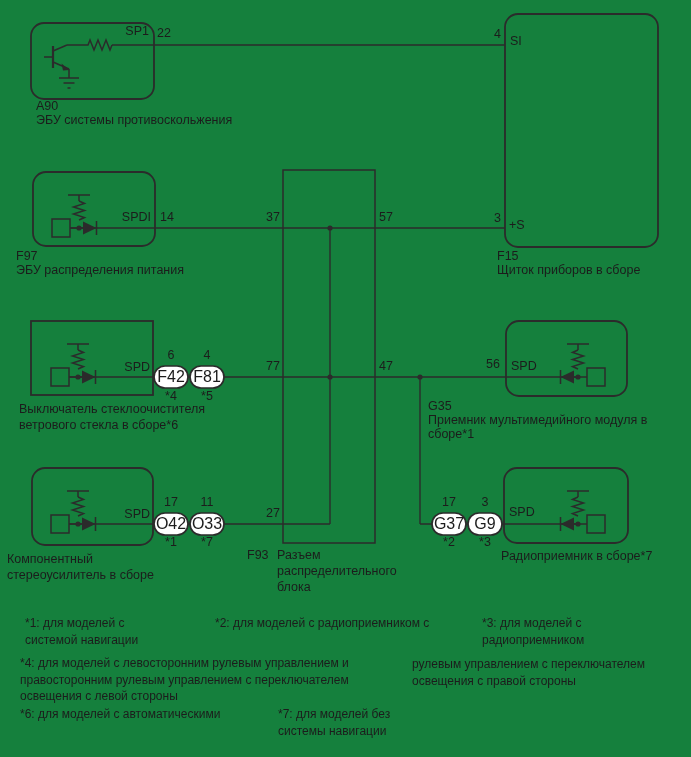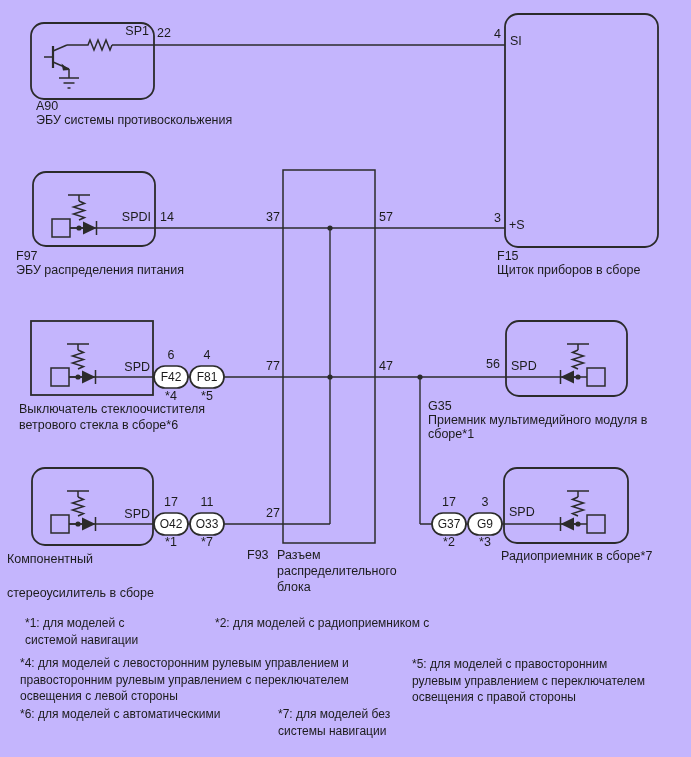--- a/index.html
+++ b/index.html
@@ -1,26 +1,26 @@
 <!DOCTYPE html>
 <html><head>
 <meta charset="utf-8">
 <style>
   html,body { margin:0; padding:0; background:#ffffff; }
   .stage {
-    position:relative; width:691px; height:757px; background:#c4b5fd;
+    position:relative; width:691px; height:757px; background:#15803d;
     font-family:"Liberation Sans", sans-serif; color:#1c1c1c; overflow:hidden;
   }
   .layer { position:absolute; left:0; top:0; }
   .t { position:absolute; font-size:12.5px; line-height:13px; white-space:nowrap; }
   .rgt { text-align:right; }
   .ctr { text-align:center; }
   .oval-label {
     position:absolute; width:34px; height:22px; display:flex;
-    align-items:center; justify-content:center; font-size:12px; white-space:nowrap;
+    align-items:center; justify-content:center; font-size:16px; white-space:nowrap;
   }
   .fnote { position:absolute; font-size:12px; }
   .fnote div { line-height:16.5px; white-space:nowrap; }
   .box  { fill:none; stroke:#2b2b2b; stroke-width:1.8; }
   .fbox { fill:none; stroke:#2b2b2b; stroke-width:1.5; }
   .wire { fill:none; stroke:#2b2b2b; stroke-width:1.4; }
   .oval { fill:#ffffff; stroke:#2b2b2b; stroke-width:1.7; }
   .dot  { fill:#2b2b2b; stroke:none; }
 </style>
 </head>
@@ -145,43 +145,46 @@
   <div class="t" style="left:497px; top:264px;">Щиток приборов в сборе</div>
 
   <div class="t" style="left:19px; top:403px;">Выключатель стеклоочистителя</div>
   <div class="t" style="left:19px; top:419px;">ветрового стекла в сборе*6</div>
 
   <div class="t" style="left:428px; top:400px;">G35</div>
   <div class="t" style="left:428px; top:414px;">Приемник мультимедийного модуля в</div>
   <div class="t" style="left:428px; top:428px;">сборе*1</div>
 
   <div class="t" style="left:7px; top:553px;">Компонентный</div>
-  <div class="t" style="left:7px; top:569px;margin-top:18px;">стереоусилитель в сборе</div>
+  <div class="t" style="left:7px; top:569px;">стереоусилитель в сборе</div>
 
   <div class="t" style="left:247px; top:549px;">F93</div>
   <div class="t" style="left:277px; top:549px;">Разъем</div>
   <div class="t" style="left:277px; top:565px;">распределительного</div>
   <div class="t" style="left:277px; top:581px;">блока</div>
 
   <div class="t" style="left:501px; top:550px;">Радиоприемник в сборе*7</div>
 
   <div class="fnote" style="left:25px; top:615px;">
     <div>*1: для моделей с</div>
     <div>системой навигации</div>
   </div>
   <div class="fnote" style="left:215px; top:615px;">
     <div>*2: для моделей с радиоприемником с</div>
   </div>
+  <div class="fnote" style="left:482px; top:615px;">
+    <div>*3: для моделей с</div>
+    <div>радиоприемником</div>
+  </div>
   <div class="fnote" style="left:20px; top:655px;">
     <div>*4: для моделей с левосторонним рулевым управлением и</div>
     <div>правосторонним рулевым управлением с переключателем</div>
     <div>освещения с левой стороны</div>
   </div>
   <div class="fnote" style="left:412px; top:656px;">
-    <div>*5: для моделей с правосторонним</div>
     <div>рулевым управлением с переключателем</div>
     <div>освещения с правой стороны</div>
   </div>
   <div class="fnote" style="left:20px; top:706px;">
     <div>*6: для моделей с автоматическими</div>
   </div>
   <div class="fnote" style="left:278px; top:706px;">
     <div>*7: для моделей без</div>
     <div>системы навигации</div>
   </div>

